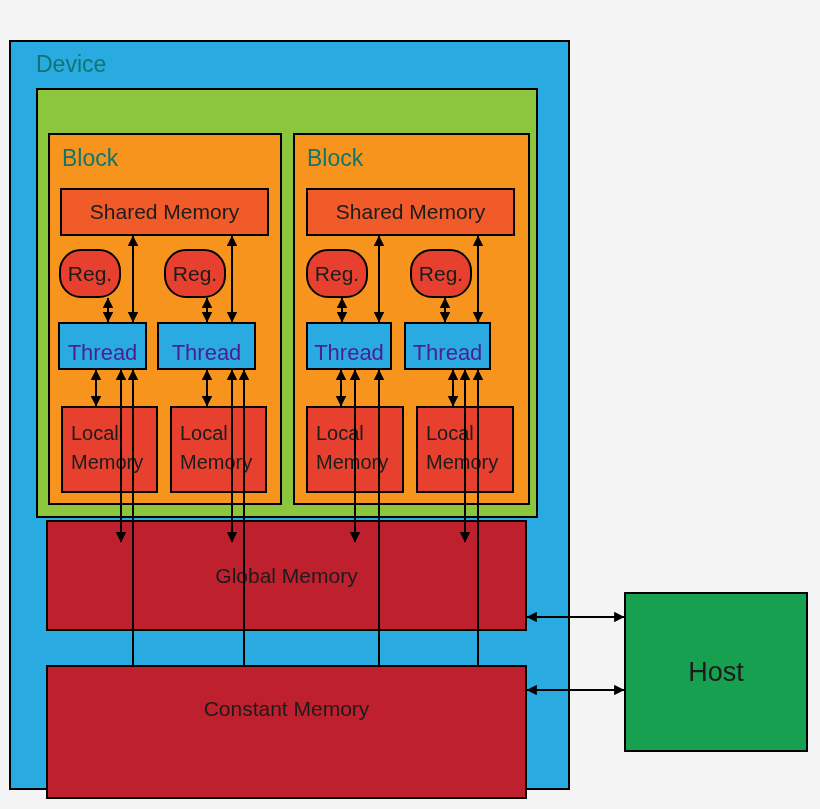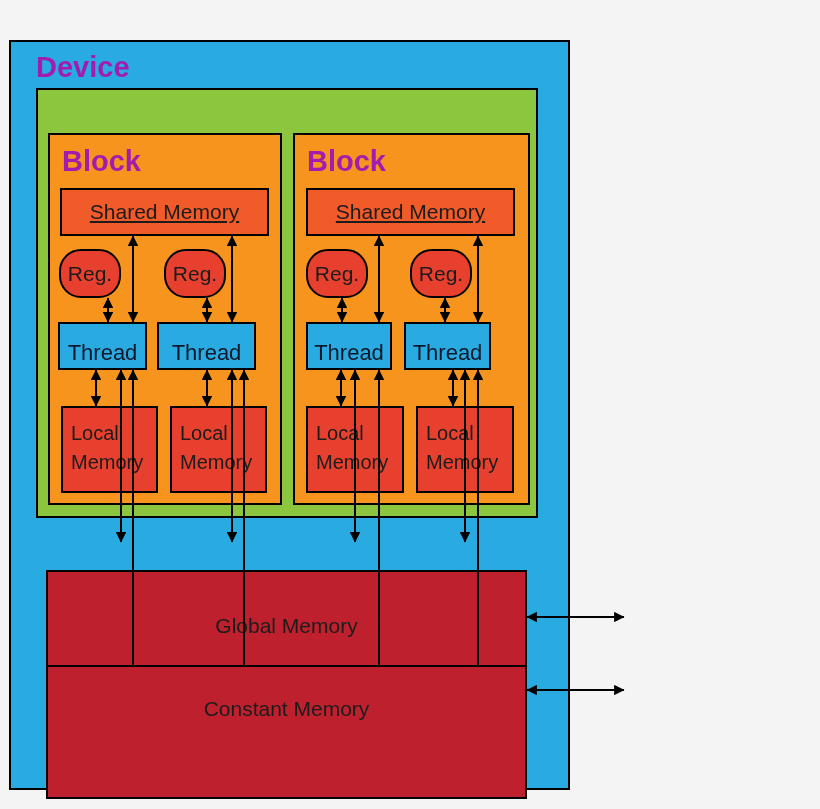--- a/index.html
+++ b/index.html
@@ -18,50 +18,49 @@
   }
   .abs {
     position: absolute;
     box-sizing: border-box;
     border: 2px solid #000;
   }
   
   .device   { background: #29abe2; }
   .kernel   { background: #8cc63f; }
   .block    { background: #f7941e; }
-  .shared   { background: #f15a29; text-decoration: underline; }
+  .shared   { background: #f15a29; }
   .reg      { background: #e8402f; border-radius: 22px; }
   .thread   { background: #29abe2; }
   .local    { background: #e8402f; }
   .bigmem   { background: #be202e; }
   .host     { background: #16a04f; }
   
   .corner-label {
     position: absolute;
-    font-size: 29px;
+    font-size: 23px;
     line-height: 1.1;
     white-space: nowrap;
-    color: #a21caf;
-    font-weight: bold;
+    color: #0f766e;
   }
   .center-label {
     width: 100%; height: 100%;
     display: flex; align-items: center; justify-content: center;
     font-size: 21px;
     color: #1c1c1c;
   }
   .center-label.big { font-size: 27px; }
   .center-label.raised { align-items: flex-start; padding-top: 30px; box-sizing: border-box; }
   .thread-label {
     width: 100%; height: 100%;
     display: flex; align-items: flex-end; justify-content: center;
     font-size: 22px;
     padding-bottom: 2px;
     box-sizing: border-box;
-    color: #0f172a;
+    color: #4c1d95;
   }
   .local-label {
     padding: 11px 4px 0 8px;
     font-size: 20px;
     line-height: 29px;
     color: #1c1c1c;
   }
   svg.arrows {
     position: absolute;
     left: 0; top: 0;
@@ -124,27 +123,30 @@
   <div class="abs local" style="left:170px; top:406px; width:97px; height:87px;">
     <div class="local-label">Local Memory</div>
   </div>
   <div class="abs local" style="left:306px; top:406px; width:98px; height:87px;">
     <div class="local-label">Local Memory</div>
   </div>
   <div class="abs local" style="left:416px; top:406px; width:98px; height:87px;">
     <div class="local-label">Local Memory</div>
   </div>
 
-  <div class="abs bigmem" style="left:46px; top:570px; width:481px; height:111px;">
+  <div class="abs bigmem" style="left:46px; top:520px; width:481px; height:111px;">
     <div class="center-label">Global Memory</div>
   </div>
   <div class="abs bigmem" style="left:46px; top:665px; width:481px; height:134px;">
     <div class="center-label raised">Constant Memory</div>
   </div>
 
+  <div class="abs host" style="left:624px; top:592px; width:184px; height:160px;">
+    <div class="center-label big">Host</div>
+  </div>
 
   <svg class="arrows" width="820" height="809" viewBox="0 0 820 809">
     <defs>
       <marker id="ah" viewBox="0 0 10 10" refX="9.5" refY="5" markerWidth="5.2" markerHeight="5.2" orient="auto-start-reverse">
         <path d="M0,0 L10,5 L0,10 z" fill="#000"></path>
       </marker>
     </defs>
 
     <g>
       <line x1="108" y1="298" x2="108" y2="322" marker-start="url(#ah)" marker-end="url(#ah)"></line>

